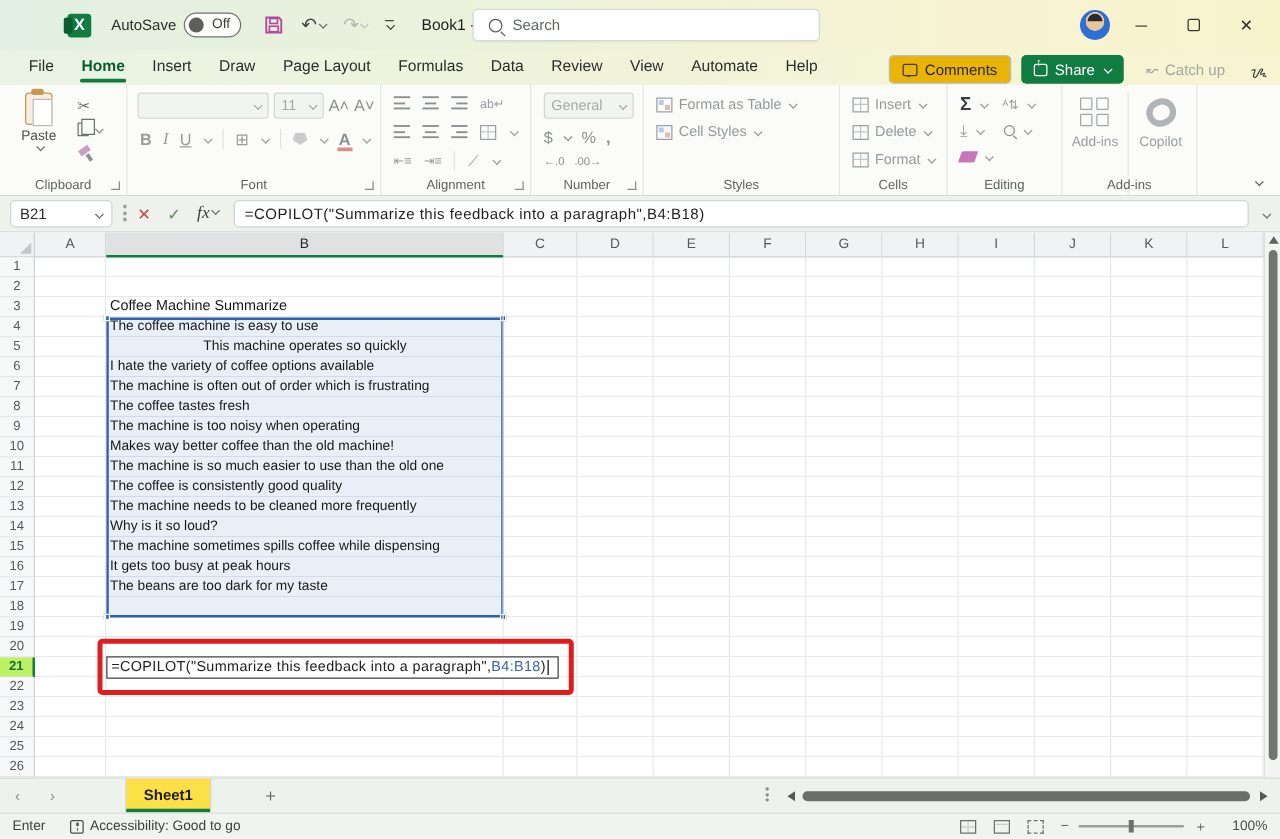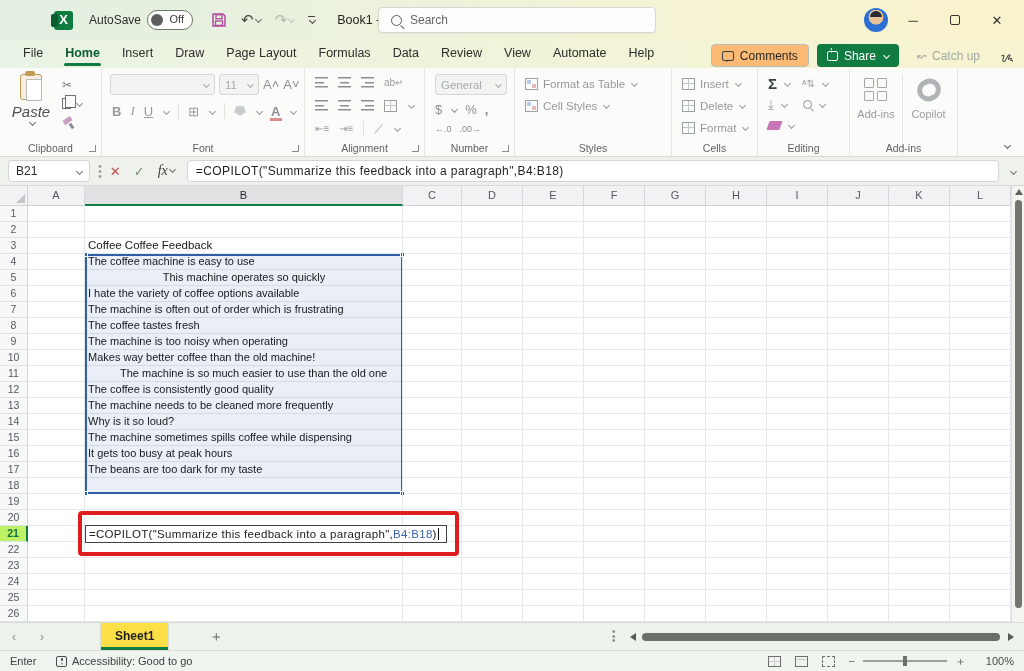--- a/index.html
+++ b/index.html
@@ -35,41 +35,41 @@
 
   
   .tabrow{position:absolute;left:0;top:40px;width:1024px;height:28px;
     background:linear-gradient(90deg,#e9f3e5 0%,#f0f3da 45%,#f8f4d1 100%);
     display:flex;align-items:center;}
   .rtabs{display:flex;align-items:center;height:28px;padding-left:12px;}
   .rtab{padding:0 11px;height:28px;line-height:26px;font-size:12.5px;color:#2b2e2b;position:relative;white-space:nowrap;}
   .rtab.active{color:#0d5c30;font-weight:bold;}
   .rtab.active::after{content:"";position:absolute;left:10px;right:10px;bottom:2px;height:2.6px;border-radius:2px;background:#107c41;}
   .tab-actions{position:absolute;right:8px;top:44px;display:flex;align-items:center;gap:8px;}
-  .btn-comments{display:flex;align-items:center;gap:6px;height:23px;padding:0 10px;background:#fdba74;border:1px solid #b9bfb8;border-radius:4px;color:#242824;font-size:12px;}
+  .btn-comments{display:flex;align-items:center;gap:6px;height:23px;padding:0 10px;background:#eab308;border:1px solid #b9bfb8;border-radius:4px;color:#242824;font-size:12px;}
   .bubble{width:12px;height:10px;border:1.3px solid #3a3e3a;border-radius:2px;position:relative;}
   .bubble::after{content:"";position:absolute;left:2px;bottom:-4px;border:2.5px solid transparent;border-top-color:#3a3e3a;}
   .btn-share{display:flex;align-items:center;gap:6px;height:23px;padding:0 10px;background:#107c41;border-radius:4px;color:#fff;font-size:12px;}
   .share-ic{width:11px;height:10px;border:1.2px solid #fff;border-radius:2px;position:relative;}
   .share-ic::after{content:"↑";position:absolute;left:1px;top:-7px;font-size:9px;color:#fff;}
   .btn-catchup{display:flex;align-items:center;gap:5px;height:23px;padding:0 10px;color:#a2a8a1;font-size:12px;}
   .person-ink{width:16px;height:16px;color:#3c403c;font-size:13px;margin-left:2px;}
 
   
   .ribbon{position:absolute;left:0;top:68px;width:1024px;height:89px;background:#fbfcfa;border-bottom:1px solid #d7dbd5;display:flex;}
   .rgroup{position:relative;height:100%;border-right:1px solid #e4e7e2;padding-top:6px;flex:none;}
   .glabel{position:absolute;bottom:2px;left:0;right:0;text-align:center;font-size:10.5px;color:#5f635e;}
   .launcher{position:absolute;bottom:4px;right:5px;width:7px;height:7px;border-right:1.2px solid #8a8d88;border-bottom:1.2px solid #8a8d88;}
   .dis{color:#989c9e;}
   .g-clip{width:102px;display:flex;}
   .paste{width:46px;display:flex;flex-direction:column;align-items:center;margin-left:8px;}
   .clipboard-ic{width:22px;height:26px;border:1.6px solid #c49a52;border-radius:3px;background:#f7ede0;position:relative;}
   .clipboard-ic::before{content:"";position:absolute;left:4px;top:-4px;width:10px;height:5px;background:#c49a52;border-radius:2px;}
   .clipboard-ic::after{content:"";position:absolute;left:5px;top:4px;width:14px;height:20px;background:#fff;border:1px solid #b9bdb9;}
-  .paste .plabel{font-size:15px;color:#4d514d;margin-top:3px;font-style:italic;}
+  .paste .plabel{font-size:11px;color:#4d514d;margin-top:3px;}
   .clip-mini{display:flex;flex-direction:column;justify-content:flex-start;gap:6px;margin-left:8px;padding-top:4px;color:#6e7274;}
   .mini-row{display:flex;align-items:center;gap:4px;font-size:12px;height:13px;}
   .copy-ic{width:9px;height:11px;border:1.2px solid #6e7274;position:relative;background:#fbfcfa;}
   .copy-ic::before{content:"";position:absolute;left:2px;top:-4px;width:9px;height:11px;border:1.2px solid #6e7274;background:#fbfcfa;}
   .brush-ic{width:12px;height:12px;position:relative;}
   .brush-ic::before{content:"";position:absolute;left:1px;top:1px;width:9px;height:5px;background:#c9a0c2;transform:rotate(-35deg);}
   .brush-ic::after{content:"";position:absolute;left:8px;top:6px;width:3px;height:6px;background:#8c8f92;transform:rotate(-35deg);}
   .g-font{width:203px;}
   .combo{display:inline-flex;align-items:center;justify-content:space-between;background:#f2f4f1;border:1px solid #d3d7d1;border-radius:3px;color:#a7aaad;padding:0 5px;height:21px;font-size:11.5px;}
   .fontrow1{display:flex;gap:4px;align-items:center;padding-left:8px;}
@@ -489,21 +489,21 @@
         <div class="rowhdr">25</div>
         <div class="rowhdr">26</div>
       </div>
     <div class="gbody">
       <div class="range-sel">
         <i class="h1"></i>
         <i class="h2"></i>
         <i class="h3"></i>
         <i class="h4"></i>
       </div>
-      <div class="celltext" style="top:32px;font-size:11.5px">Coffee Coffee Feedback</div>
+      <div class="celltext" style="top:32px;font-size:11.5px">Coffee Machine Summarize</div>
       <div class="editcell">
         <span>=COPILOT("Summarize this feedback into a paragraph",</span>
           <span class="ref">B4:B18</span>
           <span>)</span>
           <span class="caret"></span>
       </div>
       <div class="redbox"></div>
     <div class="vline" style="left: 56px;"></div>
         <div class="vline" style="left: 374px;"></div>
         <div class="vline" style="left: 433px;"></div>
@@ -516,21 +516,21 @@
         <div class="vline" style="left: 860px;"></div>
         <div class="vline" style="left: 921px;"></div>
         <div class="vline" style="left: 982px;"></div>
         <div class="celltext" style="top: 48px;">The coffee machine is easy to use</div>
         <div class="celltext" style="top: 64px; text-align: center;">This machine operates so quickly</div>
         <div class="celltext" style="top: 80px;">I hate the variety of coffee options available</div>
         <div class="celltext" style="top: 112px;">The coffee tastes fresh</div>
         <div class="celltext" style="top: 96px;">The machine is often out of order which is frustrating</div>
         <div class="celltext" style="top: 128px;">The machine is too noisy when operating</div>
         <div class="celltext" style="top: 144px;">Makes way better coffee than the old machine!</div>
-        <div class="celltext" style="top: 160px; padding-left: 32px;">The machine is so much easier to use than the old one</div>
+        <div class="celltext" style="top: 160px;">The machine is so much easier to use than the old one</div>
         <div class="celltext" style="top: 176px;">The coffee is consistently good quality</div>
         <div class="celltext" style="top: 192px;">The machine needs to be cleaned more frequently</div>
         <div class="celltext" style="top: 208px;">Why is it so loud?</div>
         <div class="celltext" style="top: 224px;">The machine sometimes spills coffee while dispensing</div>
         <div class="celltext" style="top: 240px;">It gets too busy at peak hours</div>
         <div class="celltext" style="top: 256px;">The beans are too dark for my taste</div>
       </div>
   </div>
   <div class="vscroll">
     <span class="up"></span>

